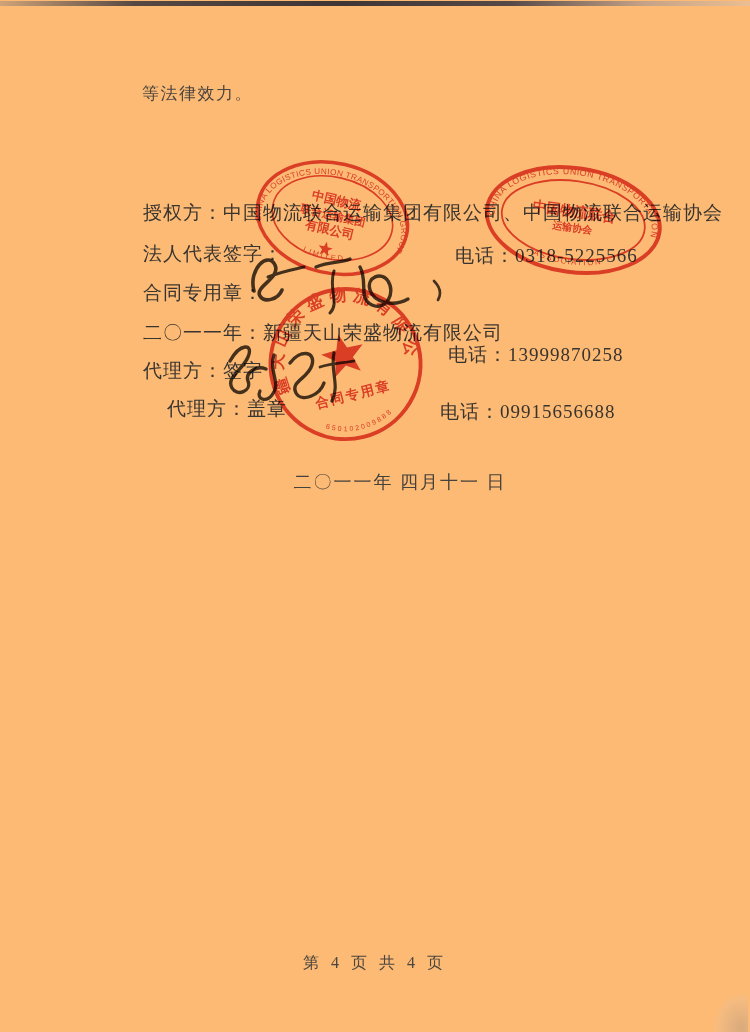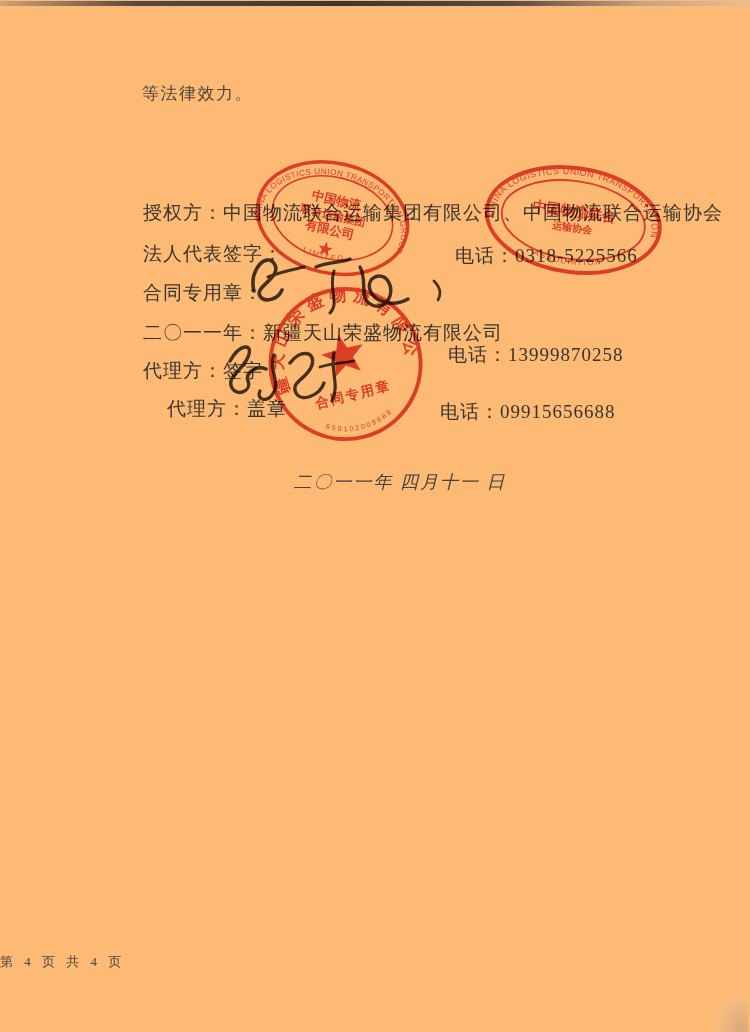--- a/index.html
+++ b/index.html
@@ -29,22 +29,22 @@
   .r1{left:143px;top:200px;}
   .r2l{left:143px;top:241px;text-align:right;}
   .r2r{left:455px;top:243px;}
   .r3l{left:143px;top:280px;}
   .r3r{left:458px;top:283px;}
   .r4{left:143px;top:320px;}
   .r5l{left:143px;top:358px;}
   .r5r{left:448px;top:342px;}
   .r6l{left:143px;top:396px;margin-left:24px;}
   .r6r{left:440px;top:399px;}
-  .date-line{left:250px;top:470px;width:300px;text-align:center;font-size:18px;letter-spacing:2px;color:#45413b;font-style:italic;}
-  .footer-line{left:0;top:953px;width:750px;font-size:13px;letter-spacing:4px;color:#4a453f;}
+  .date-line{left:250px;top:470px;width:300px;text-align:center;font-size:18px;letter-spacing:2px;color:#45413b;}
+  .footer-line{left:0;top:953px;width:750px;text-align:center;font-size:16px;letter-spacing:4px;color:#4a453f;}
   
   .stamp{position:absolute;mix-blend-mode:multiply;opacity:.9;}
   .stamp svg text{font-family:"Liberation Sans","DejaVu Sans",sans-serif;}
   .stamp-left{left:252px;top:158px;transform:rotate(13deg);}
   .stamp-right{left:482px;top:163px;transform:rotate(8deg);}
   .stamp-round{left:266px;top:284px;transform:rotate(-14deg);}
   .sig{position:absolute;mix-blend-mode:multiply;opacity:.92;}
   .sig path{fill:none;stroke:#35302c;stroke-linecap:round;stroke-linejoin:round;}
   .sig1{left:238px;top:243px;}
   .sig2{left:216px;top:333px;}

